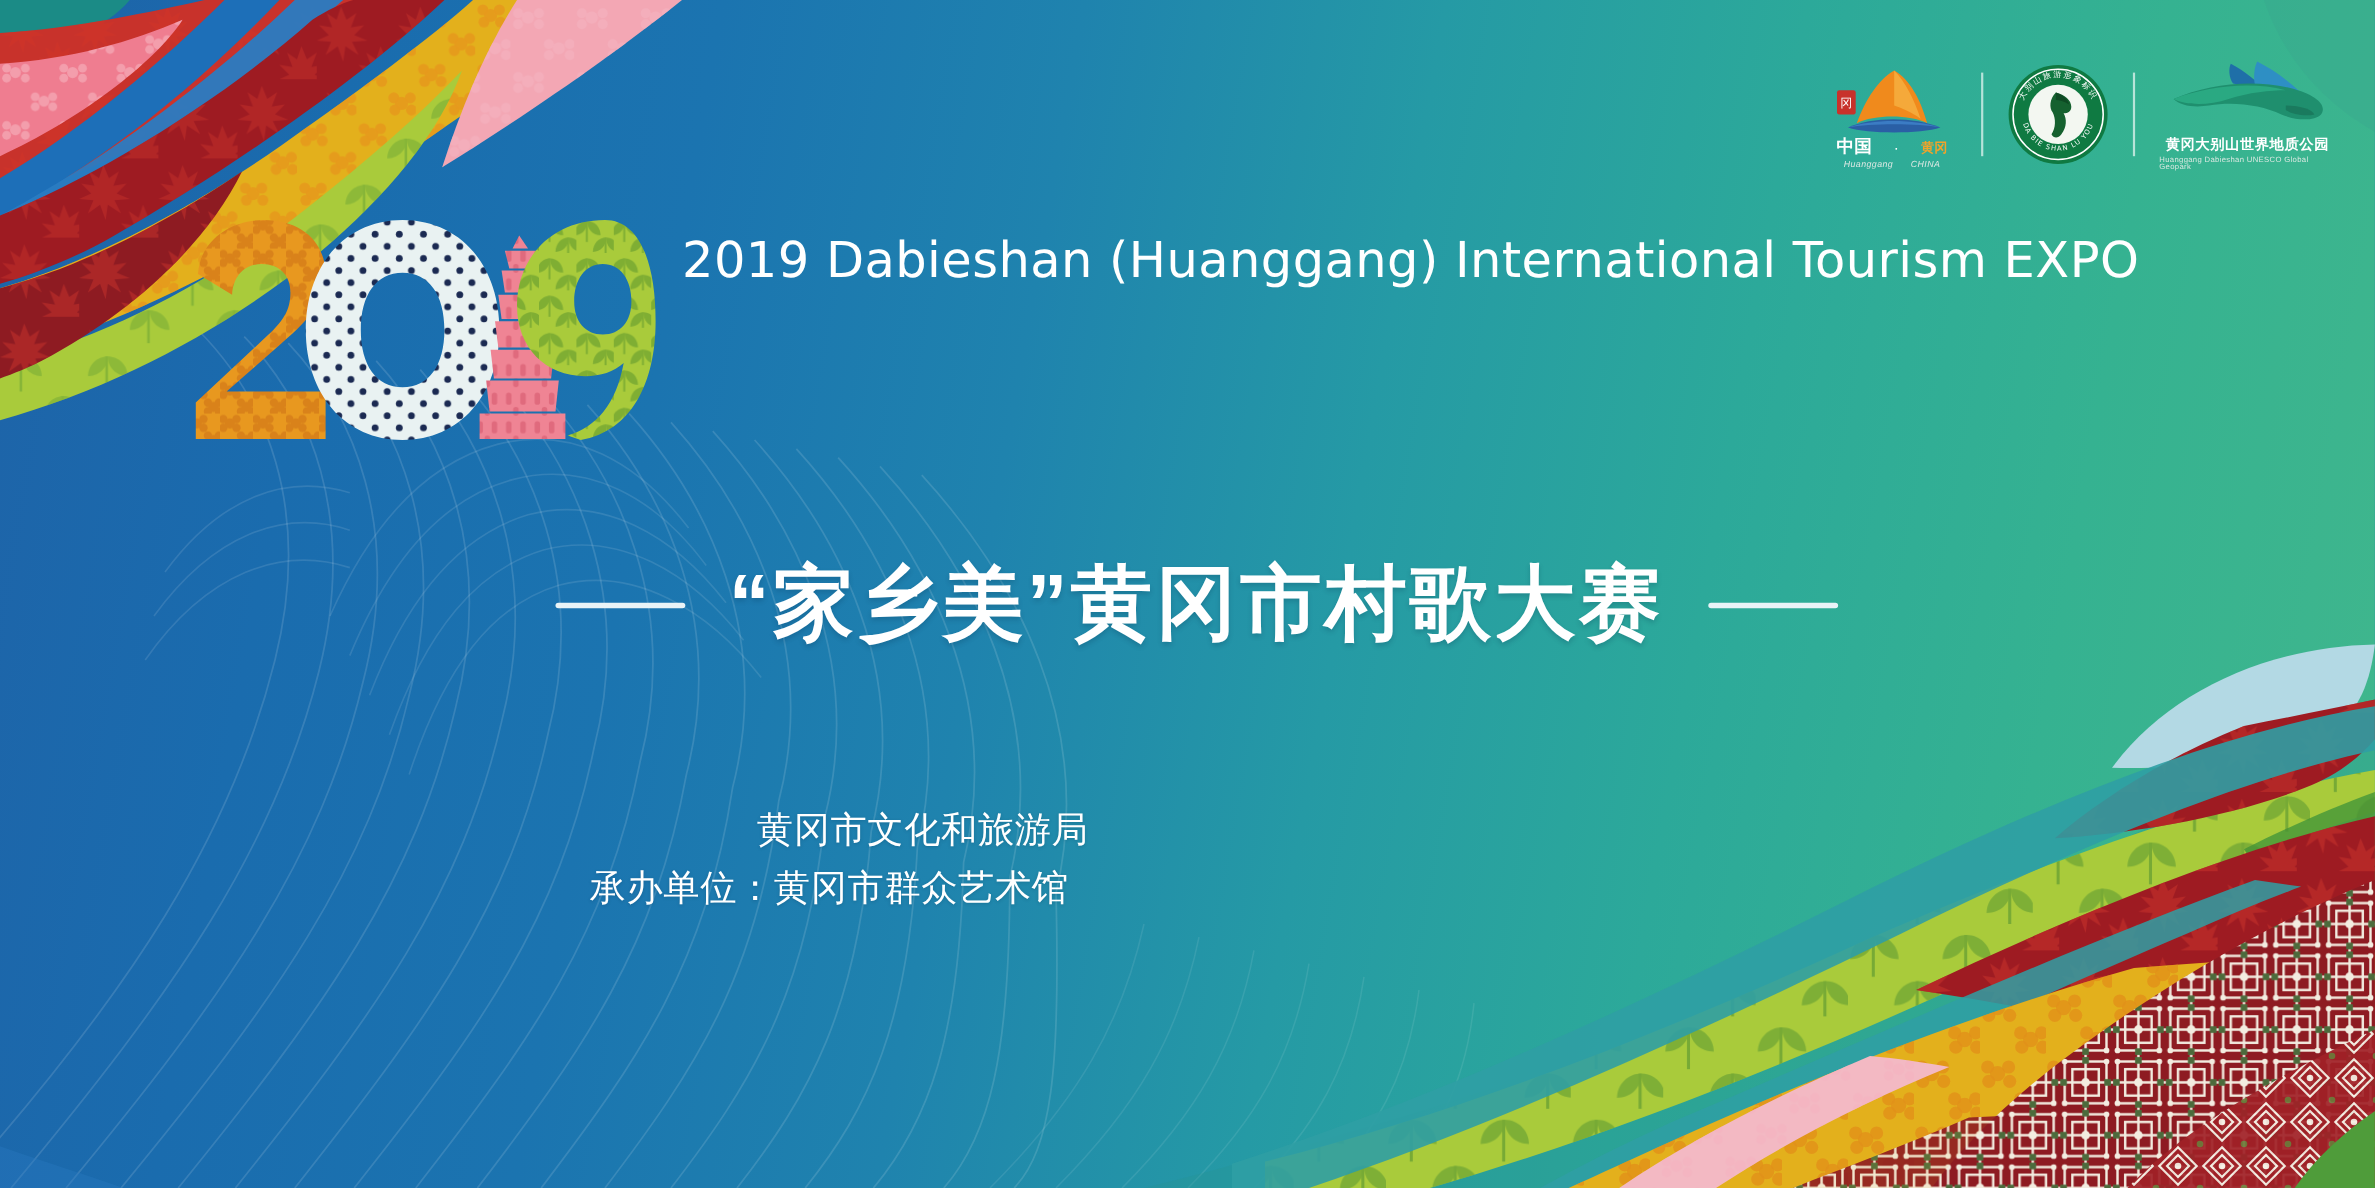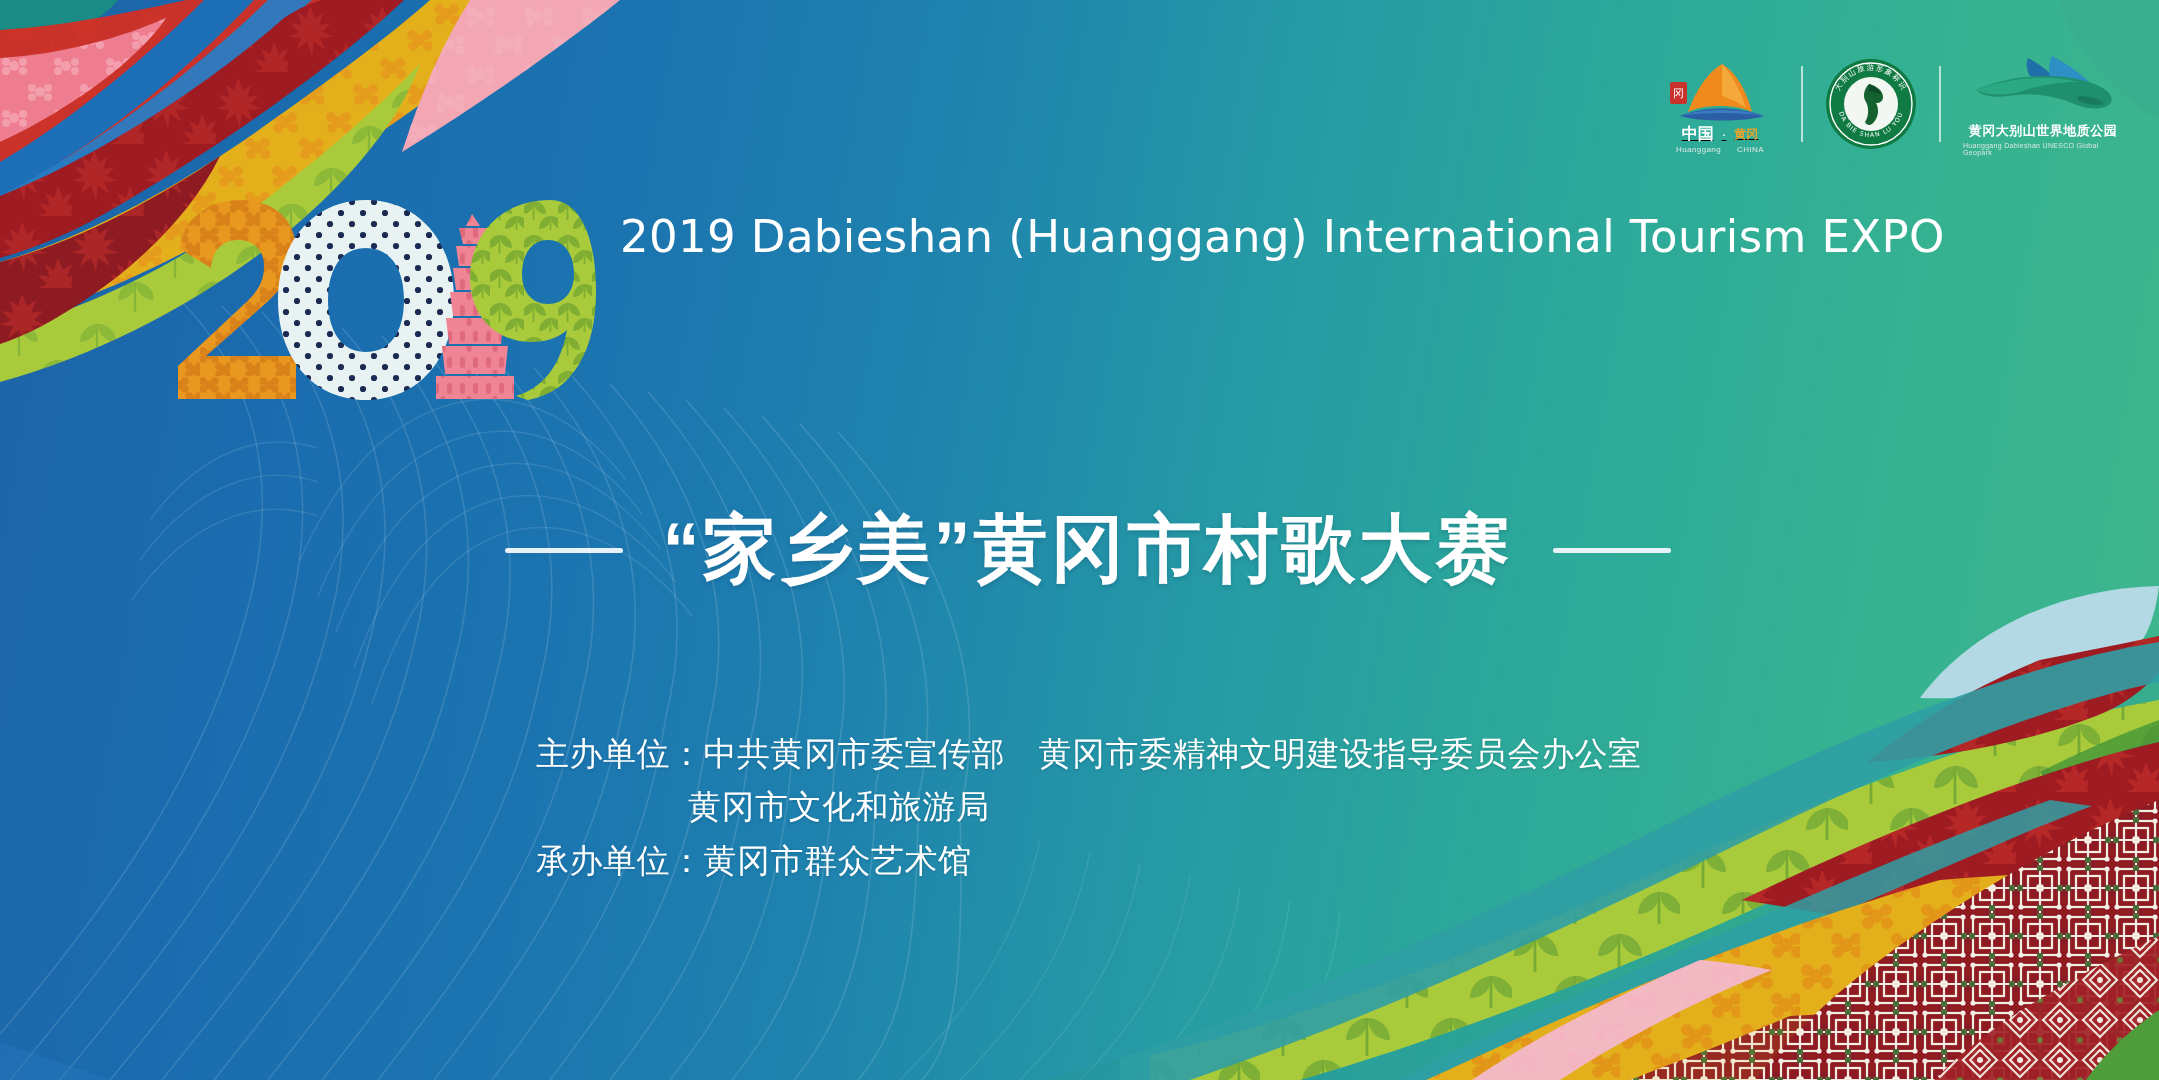--- a/index.html
+++ b/index.html
@@ -63,25 +63,25 @@
   
   #logoBar{
     position:absolute; right:36px; top:52px;
     display:flex; align-items:center; gap:0;
   }
   .logo-slot{ display:flex; flex-direction:column; align-items:center; justify-content:center; }
   .logo-div{ width:2px; height:76px; background:rgba(255,255,255,.65); margin:0 22px; }
 
   .lg1{ width:118px; }
   .lg1 .art{ width:108px; height:68px; }
-  .lg1 .cap{ margin-top:4px; display:flex; align-items:center; gap:8px;text-decoration:underline; }
+  .lg1 .cap{ margin-top:4px; display:flex; align-items:center; gap:20px; }
   .lg1 .cn{ font-size:16px; font-weight:700; color:#ffffff; line-height:1; }
   .lg1 .cn2{ font-size:12px; font-weight:700; color:#f0a32a; line-height:1; }
   .lg1 .dot{ font-size:14px; color:#ffffff; }
-  .lg1 .sub{ margin-top:3px; display:flex; gap:16px; }
+  .lg1 .sub{ margin-top:3px; display:flex; gap:16px;font-style:italic; }
   .lg1 .sub span{ font-size:8px; color:#dfe9e4; letter-spacing:.4px; }
 
   .lg2 .seal{ width:92px; height:92px; }
   .lg3{ width:160px; }
   .lg3 .art{ width:150px; height:62px; }
   .lg3 .cn{ margin-top:8px; font-size:13px; color:#ffffff; font-weight:700; letter-spacing:.5px; }
   .lg3 .en{ font-size:7px; color:#dbe9e2; letter-spacing:.3px; margin-top:2px; }
 </style>
 </head>
 <body>
@@ -484,18 +484,17 @@
     <div id="subTitleEn">2019 Dabieshan (Huanggang) International Tourism EXPO</div>
   </div>
 
   <div id="eventRow">
     <span class="rule"></span>
     <span id="eventTitle">“家乡美”黄冈市村歌大赛</span>
     <span class="rule"></span>
   </div>
 
   <div id="credits">
-    <span class="credit-line"><span>主办单位：</span><span>中共黄冈市委宣传部　黄冈市委精神文明建设指导委员会办公室</span></span>
     <span class="credit-line credit-indent"><span>黄冈市文化和旅游局</span></span>
     <span class="credit-line"><span>承办单位：</span><span>黄冈市群众艺术馆</span></span>
   </div>
 
 </div>
 
 </body></html>

